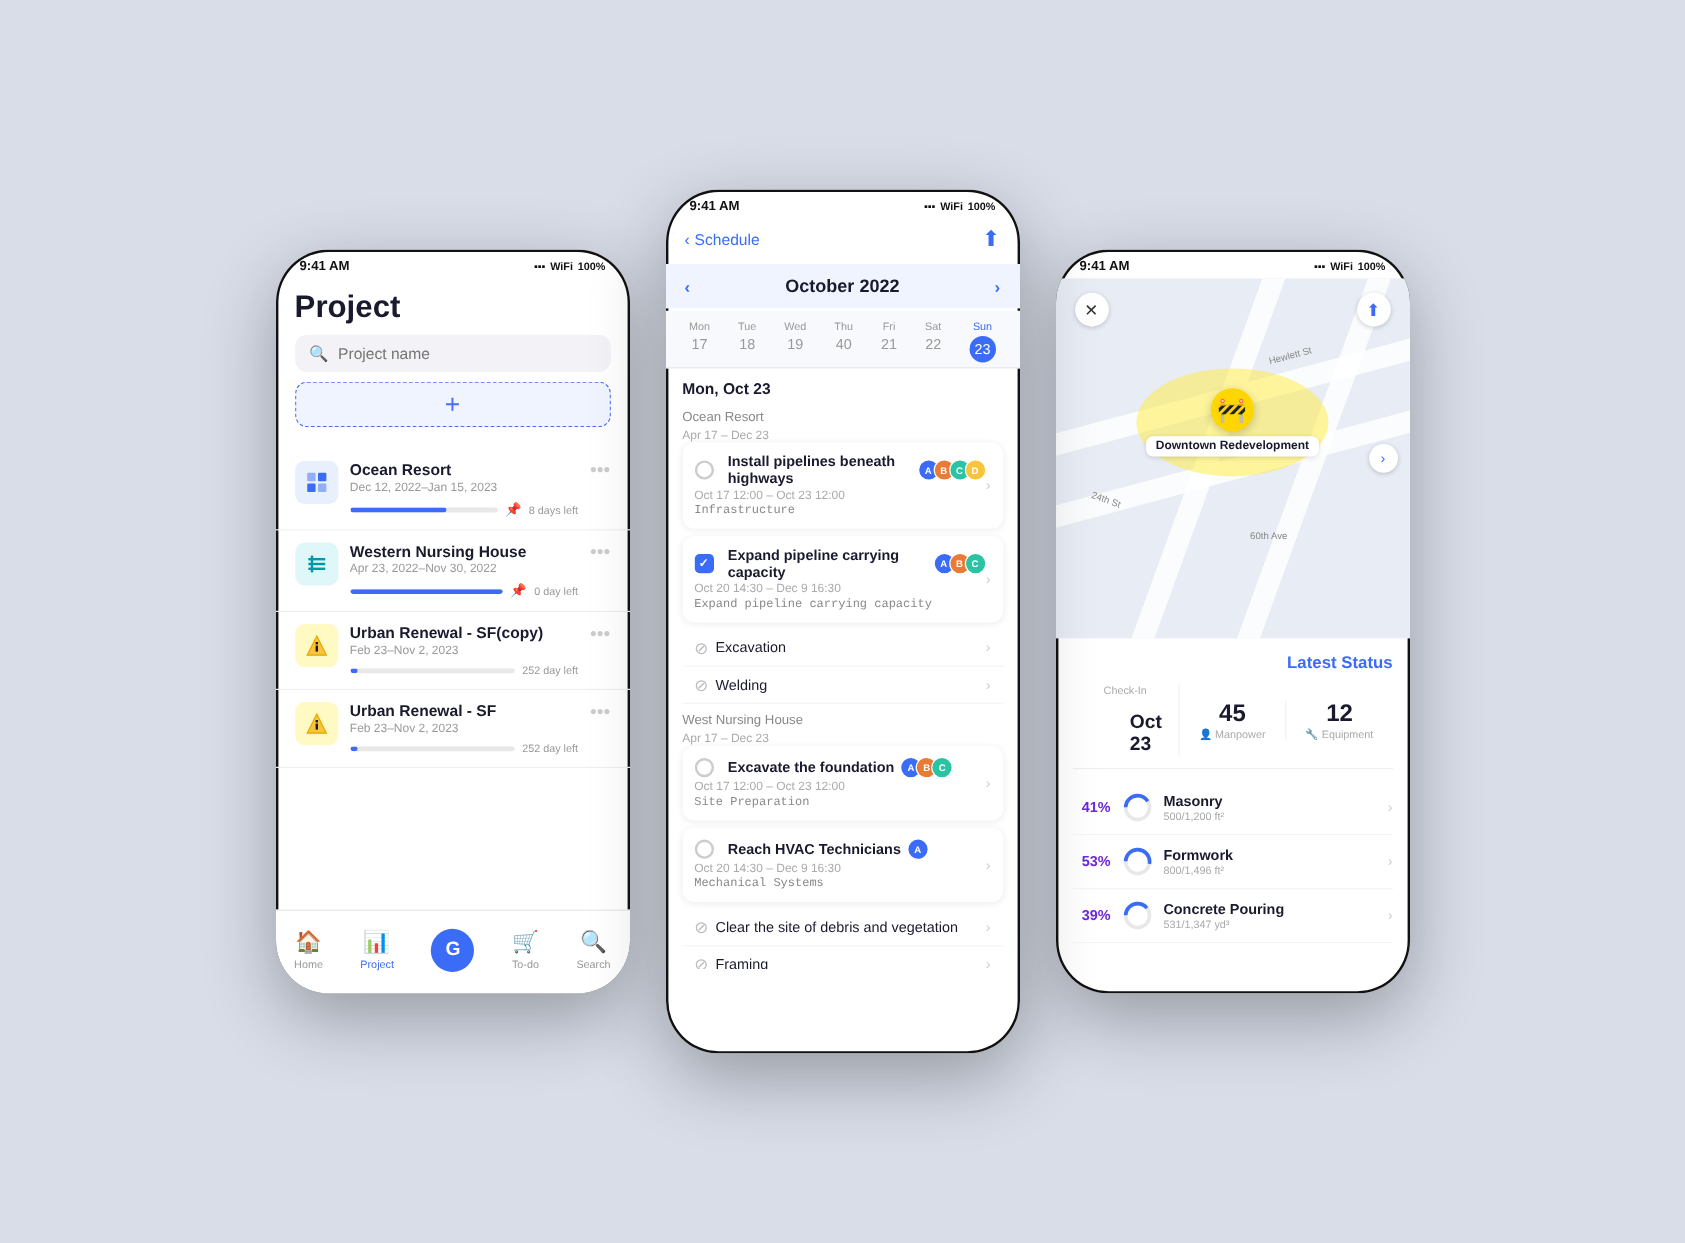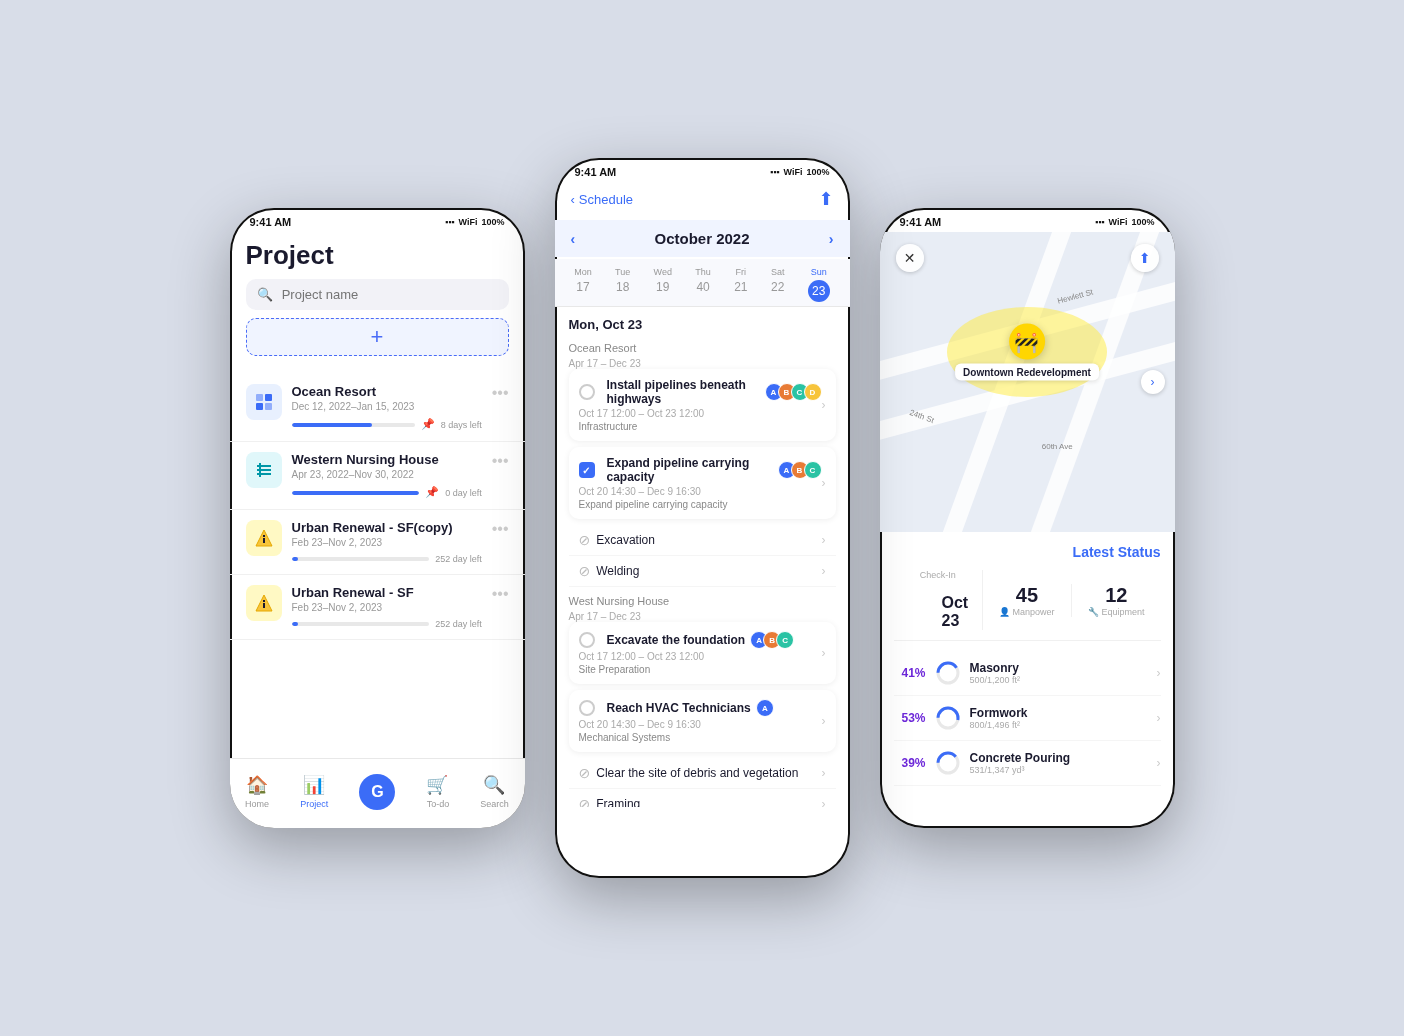--- a/index.html
+++ b/index.html
@@ -152,21 +152,21 @@
       background: #fff;
       border-radius: 10px;
       box-shadow: 0 1px 6px rgba(0,0,0,0.07);
       padding: 9px 10px;
       margin-bottom: 6px;
       display: flex; align-items: center; justify-content: space-between;
     }
     .task-left { flex: 1; }
     .task-title { font-size: 12px; font-weight: 600; color: #1a1a2e; display: flex; align-items: center; gap: 6px; }
     .task-time { font-size: 10px; color: #aaa; margin-top: 2px; }
-    .task-category { font-size: 10px; color: #888; margin-top: 2px; }
+    .task-category { font-size: 10px; color: #888; margin-top: 2px; font-family: Liberation Mono, monospace; }
     .task-avatars { display: flex; margin-left: 4px; }
     .task-avatar {
       width: 18px; height: 18px; border-radius: 50%;
       background: #ccc; border: 1.5px solid #fff;
       margin-left: -5px; font-size: 8px;
       display: flex; align-items: center; justify-content: center; color: #fff; font-weight: 600;
     }
     .task-arrow { color: #ccc; font-size: 12px; }
     .task-checked {
       width: 16px; height: 16px; border-radius: 4px;

